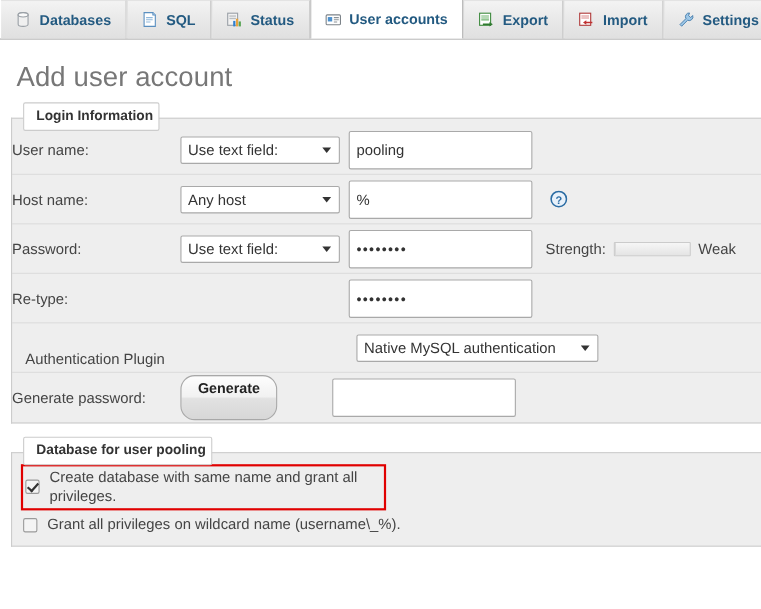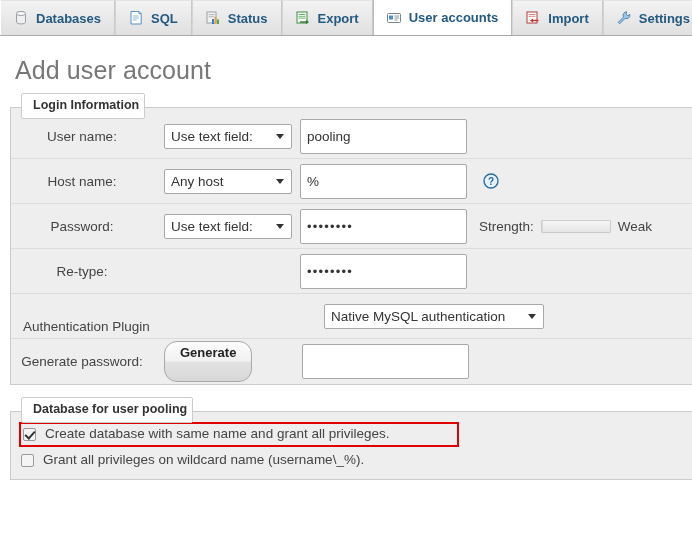--- a/index.html
+++ b/index.html
@@ -112,21 +112,21 @@
     align-items: center;
     min-height: 45px;
     border-bottom: 1px solid #dcdcdc;
     padding: 0;
     box-sizing: border-box;
   }
   .frow:last-child { border-bottom: none; }
   .flabel {
     width: 153px;
     flex: 0 0 153px;
-    text-align: center;
+    text-align: left;
     padding-right: 11px;
     box-sizing: border-box;
     color: #444444;
     font-size: 13.5px;
   }
   .flabel.wide {
     width: auto;
     flex: 0 0 auto;
     text-align: left;
     padding-left: 12px;
@@ -154,21 +154,21 @@
   .fake-select .arrow {
     position: absolute;
     right: 7px;
     top: 50%;
     margin-top: -2px;
     width: 0; height: 0;
     border-left: 4px solid transparent;
     border-right: 4px solid transparent;
     border-top: 5px solid #333333;
   }
-  .sel-usertype { width: 128px; }
+  .sel-usertype { width: 145px; }
   .sel-plugin { width: 220px; }
 
   
   .tinput {
     font-family: "Liberation Sans", sans-serif;
     font-size: 13.5px;
     color: #333333;
     background: #ffffff;
     border: 1px solid #a9a9a9;
     border-radius: 2px;
@@ -240,21 +240,21 @@
     display: flex;
     align-items: center;
     padding: 3px 0 3px 4px;
     box-sizing: border-box;
     font-size: 13.5px;
     color: #444444;
   }
   .cb-row.highlight {
     border: 2px solid #e00000;
     margin: 2px 0 2px 2px;
-    width: 440px;
+    width: 332px;
     padding: 2px 0 2px 2px;
   }
   .cbx {
     width: 13px; height: 13px;
     flex: 0 0 13px;
     border: 1px solid #9a9a9a;
     background: #f4f4f4;
     border-radius: 2px;
     margin-right: 9px;
     position: relative;
@@ -309,41 +309,41 @@
         <rect x="3.5" y="4" width="6" height="1.2" fill="#b9bdc1"></rect>
         <rect x="3.5" y="6.2" width="6" height="1.2" fill="#b9bdc1"></rect>
         <rect x="7" y="9" width="2" height="5" fill="#2f7fd0"></rect>
         <rect x="9.5" y="7" width="2" height="7" fill="#e8a33d"></rect>
         <rect x="12" y="9.5" width="2" height="4.5" fill="#58a355"></rect>
       </svg>
     </span>
     <span class="tab-label">Status</span>
   </div>
 
+  <div class="tab active">
+    <span class="ticon">
+      <svg width="16" height="16" viewBox="0 0 16 16">
+        <rect x="1.5" y="3.5" width="13" height="9" rx="1" fill="#ffffff" stroke="#7c8389" stroke-width="1"></rect>
+        <rect x="3" y="5.5" width="4" height="4" fill="#4d90cd"></rect>
+        <path d="M8.5 6 h4.5 M8.5 8 h4.5 M8.5 10 h3" stroke="#8b9298" stroke-width="1"></path>
+      </svg>
+    </span>
+    <span class="tab-label">User accounts</span>
+  </div>
+
   <div class="tab">
     <span class="ticon">
       <svg width="16" height="16" viewBox="0 0 16 16">
         <rect x="2" y="2" width="10" height="11" fill="#ffffff" stroke="#3f8a3f" stroke-width="1"></rect>
         <path d="M3.5 4.5 h7 M3.5 6.3 h7 M3.5 8.1 h7" stroke="#6fb36f" stroke-width="1"></path>
         <path d="M5 12 h7" stroke="#2f7a2f" stroke-width="1.4"></path>
         <path d="M11 10 l3 2 l-3 2 z" fill="#2f7a2f"></path>
       </svg>
     </span>
     <span class="tab-label">Export</span>
-  </div>
-
-  <div class="tab active">
-    <span class="ticon">
-      <svg width="16" height="16" viewBox="0 0 16 16">
-        <rect x="1.5" y="3.5" width="13" height="9" rx="1" fill="#ffffff" stroke="#7c8389" stroke-width="1"></rect>
-        <rect x="3" y="5.5" width="4" height="4" fill="#4d90cd"></rect>
-        <path d="M8.5 6 h4.5 M8.5 8 h4.5 M8.5 10 h3" stroke="#8b9298" stroke-width="1"></path>
-      </svg>
-    </span>
-    <span class="tab-label">User accounts</span>
   </div>
 
   <div class="tab">
     <span class="ticon">
       <svg width="16" height="16" viewBox="0 0 16 16">
         <rect x="2" y="2" width="10" height="11" fill="#ffffff" stroke="#b03a3a" stroke-width="1"></rect>
         <path d="M3.5 4.5 h7 M3.5 6.3 h7" stroke="#d98a8a" stroke-width="1"></path>
         <path d="M13.5 10.5 h-6" stroke="#c03030" stroke-width="1.4"></path>
         <path d="M8 8.5 l-3 2 l3 2 z" fill="#c03030"></path>
       </svg>

